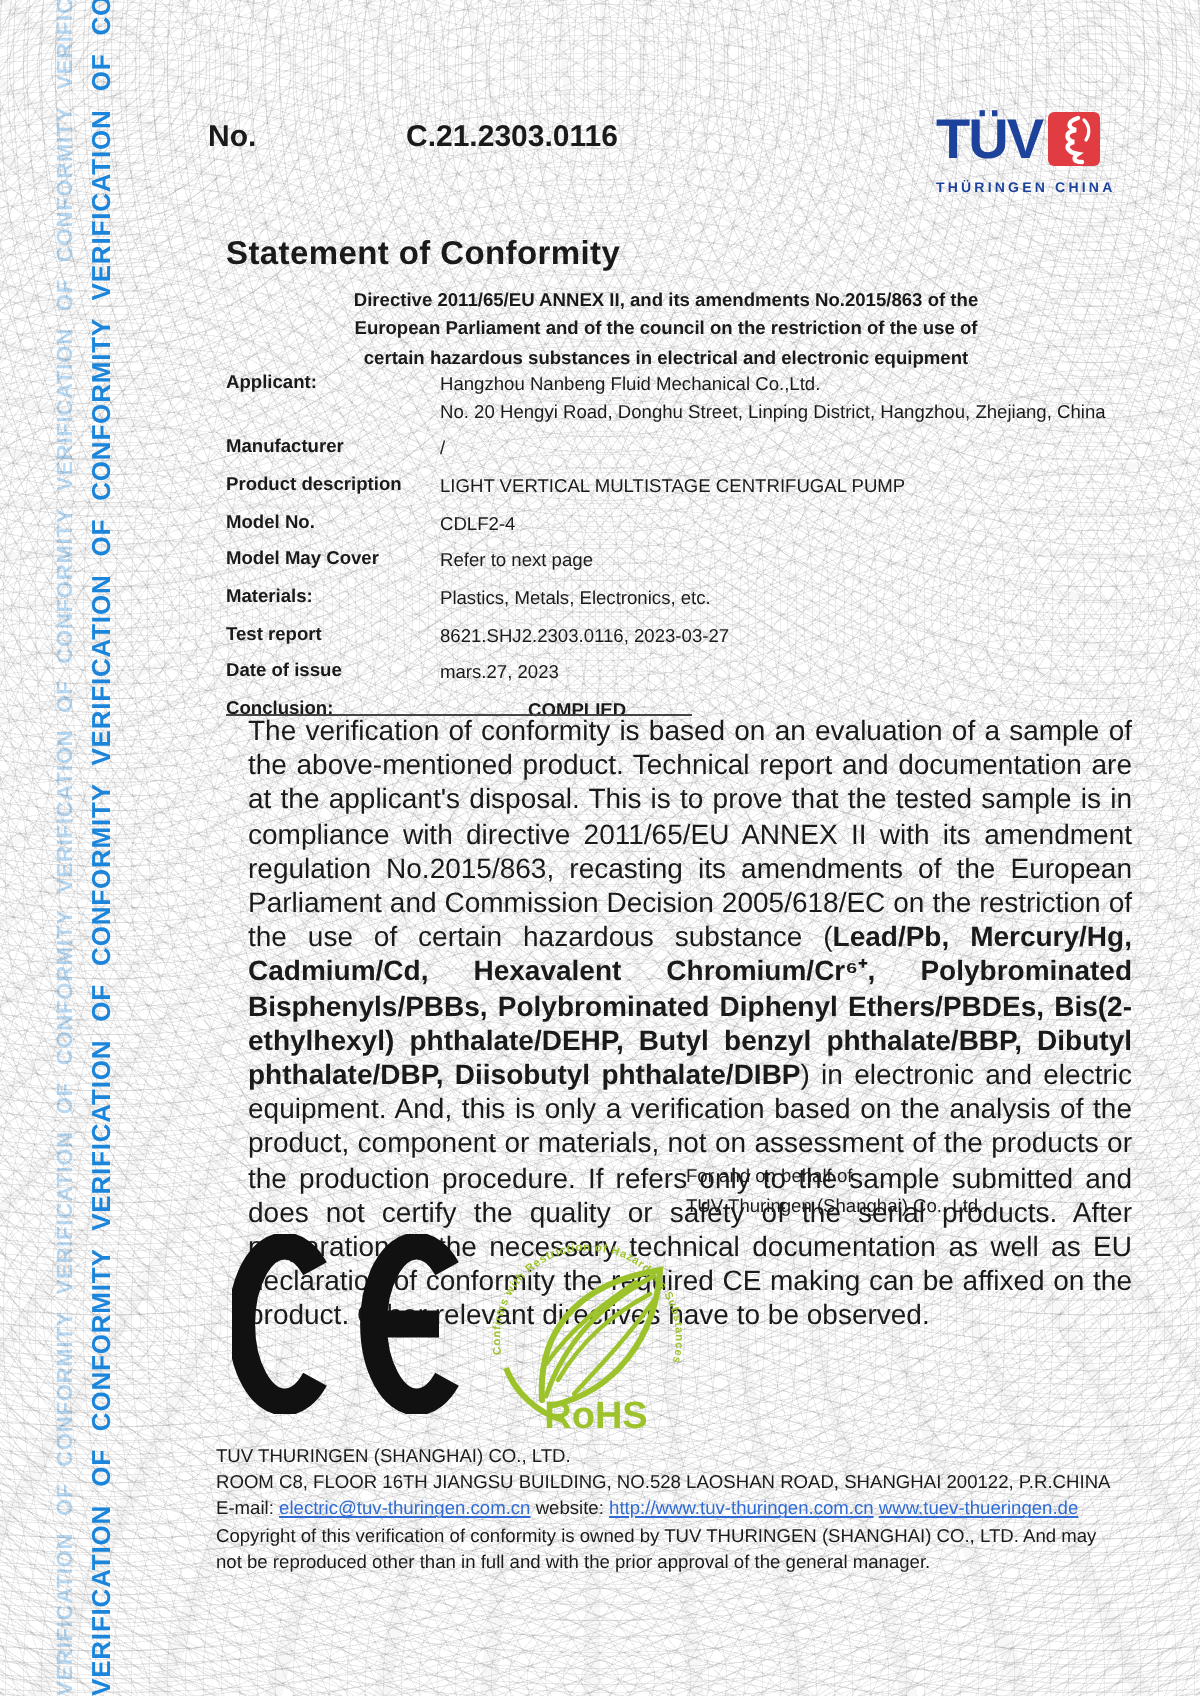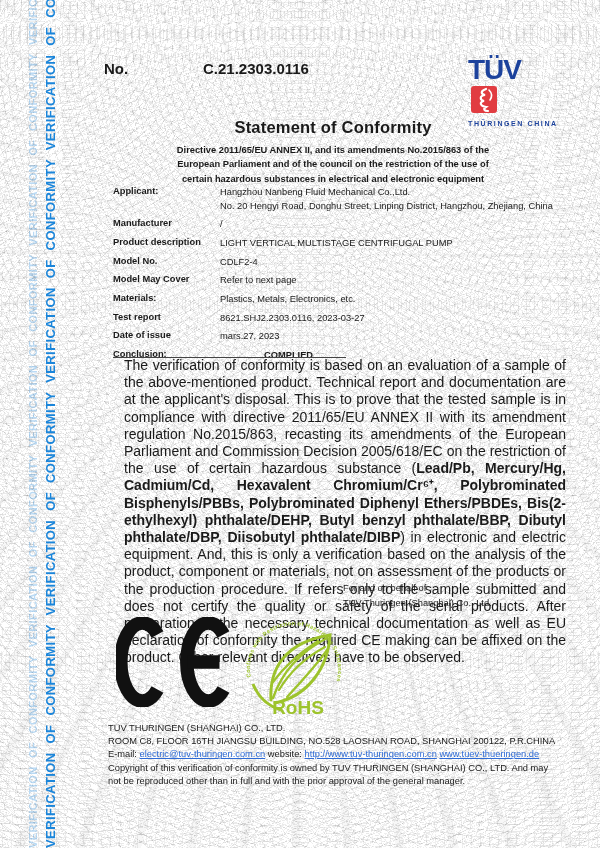--- a/index.html
+++ b/index.html
@@ -31,25 +31,25 @@
     position:absolute;left:0;top:0;width:848px;height:26px;
     transform-origin:0 0;transform:rotate(-90deg) translateX(-848px);
     white-space:nowrap;font-weight:bold;font-size:13px;letter-spacing:.4px;word-spacing:5px;
     color:#1a85da;line-height:26px;
   }
   .side-strip-faint .rot{color:rgba(26,133,218,.30);font-size:11px;}
   
   .no-line{position:absolute;top:60px;left:104px;font-size:15px;font-weight:bold;text-align:center;}
   .no-line .no-value{position:absolute;left:99px;top:0;white-space:nowrap;}
   .tuv-logo{position:absolute;left:468px;top:55px;width:100px;}
-  .tuv-row{display:flex;align-items:flex-start;flex-direction:column;}
+  .tuv-row{display:flex;align-items:flex-start;}
   .tuv-word{font-size:28px;font-weight:900;color:#1c429c;letter-spacing:-1px;line-height:30px;}
   .tuv-emblem{margin-left:3px;}
   .tuv-sub{font-size:7px;font-weight:bold;color:#1c429c;letter-spacing:1.6px;margin-top:2px;white-space:nowrap;}
-  .doc-title{position:absolute;top:118px;left:113px;width:440px;text-align:center;
+  .doc-title{position:absolute;top:118px;left:113px;width:440px;
     font-size:16.5px;font-weight:bold;letter-spacing:.2px;}
   .directive{position:absolute;top:143px;left:113px;width:440px;text-align:center;
     font-size:9.3px;font-weight:bold;line-height:14.4px;}
   
   .fields{position:absolute;top:186px;left:113px;width:440px;font-size:9.3px;}
   .frow{display:flex;margin-bottom:5.2px;}
   .frow .flabel{width:107px;flex:none;font-weight:bold;}
   .frow .fvalue{flex:1;line-height:13.5px;}
   .frow.conclusion .fvalue{font-weight:bold;margin-left:44px;}
   .rule{position:absolute;top:357px;left:113px;width:233px;height:1px;background:#444;}

